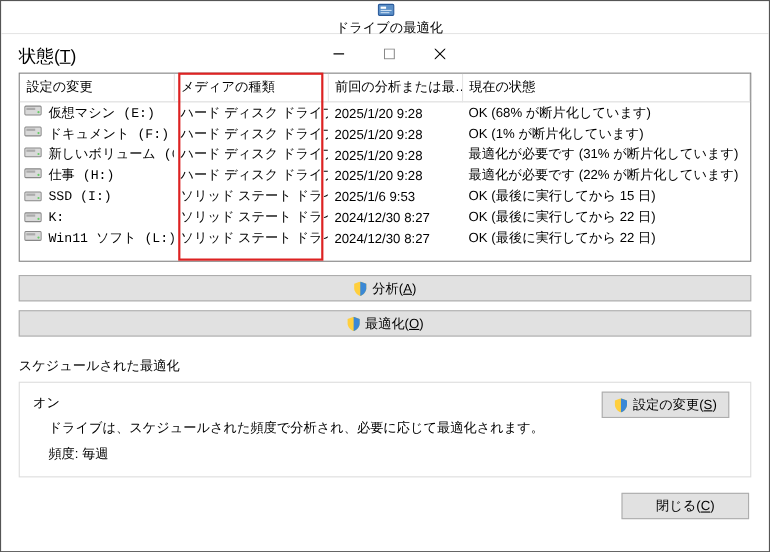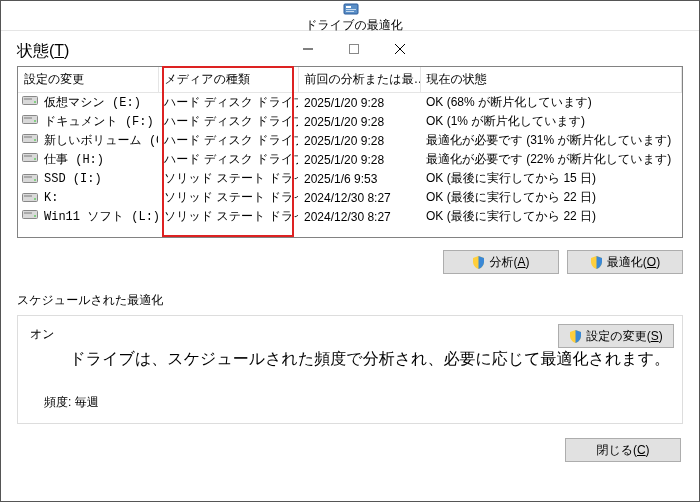--- a/index.html
+++ b/index.html
@@ -15,29 +15,29 @@
 .section-label { font-size: 16px; margin-bottom: 4px; }
 .table-wrap { border: 1px solid #828282; height: 172px; overflow: hidden; }
 .table { width: 100%; border-collapse: collapse; table-layout: fixed; }
 .table th { text-align: left; font-weight: normal; font-size: 12px; padding: 4px 6px; border-right: 1px solid #e5e5e5; border-bottom: 1px solid #e5e5e5; background: #fff; white-space: nowrap; overflow: hidden; }
 .table td { font-size: 12px; padding: 1px 6px; white-space: nowrap; overflow: hidden; vertical-align: middle;}
 .table td.name { padding-left: 4px; }
 .drive-cell { display: flex; gap: 6px; font-family: Liberation Mono, monospace; }
 .drive-icon { width: 16px; height: 12px; flex-shrink: 0; }
 .highlight-box { position: absolute; border: 2px solid #d22; pointer-events: none; }
 .table-container { position: relative; }
-.btn-row { display: flex; justify-content: flex-end; gap: 8px; margin-top: 12px; }
+.btn-row { display: flex; justify-content: flex-end; gap: 8px; margin-top: 12px; flex-direction: column; }
 .btn { min-width: 116px; height: 24px; border: 1px solid #adadad; background: #e1e1e1; font-size: 12px; display: inline-flex; align-items: center; justify-content: center; gap: 4px; padding: 0 10px; cursor: pointer; }
 .shield { width: 13px; height: 13px; }
 .sched-label { margin-top: 18px; font-size: 12px; margin-bottom: 6px; }
 .sched-box { border: 1px solid #ddd; padding: 10px 12px 12px 12px; position: relative; }
 .sched-on { font-size: 12px; margin-bottom: 6px; }
-.sched-text { font-size: 16px; margin-left: 14px; margin-bottom: 24px; text-align: right; }
+.sched-text { font-size: 12px; margin-left: 14px; margin-bottom: 6px; }
 .sched-freq { font-size: 12px; margin-left: 14px; }
-.sched-btn { position: absolute; right: 8px; top: 8px; }
+.sched-btn { position: absolute; right: 19px; top: 8px; }
 .bottom-row { display: flex; justify-content: flex-end; margin-top: 14px; padding-right: 2px;}
 .underline-char { text-decoration: underline; }
 </style>
 </head>
 <body>
 
 <div class="titlebar">
   <span class="titlebar-icon">
     <svg viewBox="0 0 16 16">
         <rect x="1" y="3" width="14" height="10" rx="1" fill="#5b8fc7" stroke="#2a5a9a"></rect>

